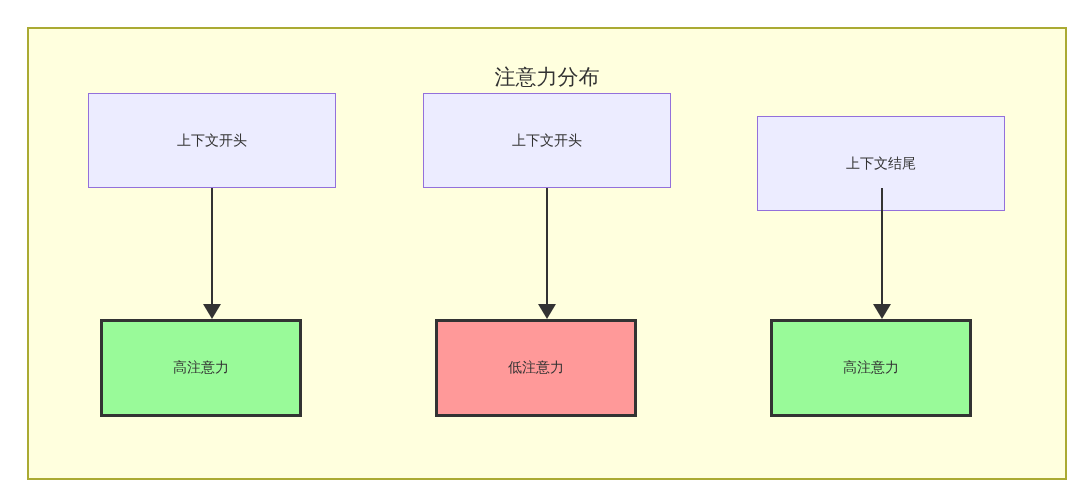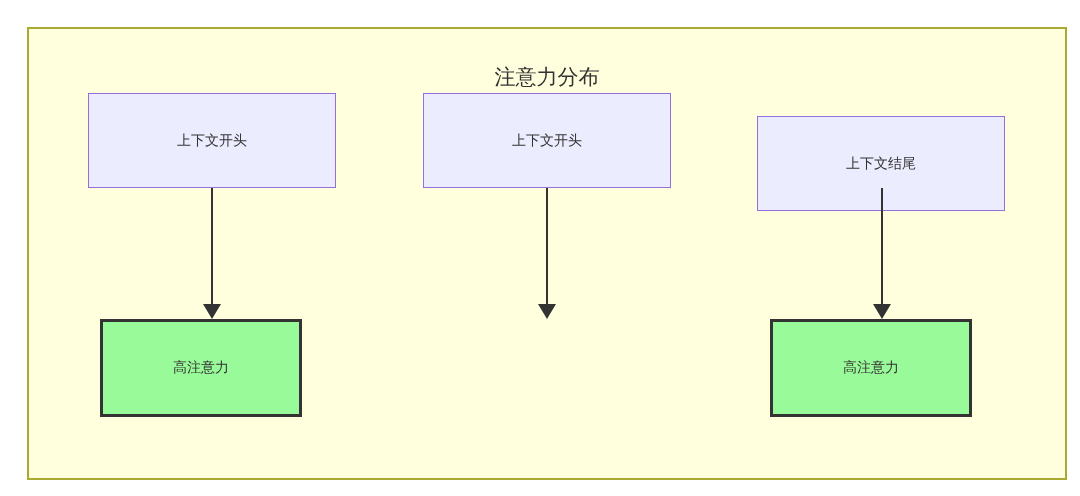--- a/index.html
+++ b/index.html
@@ -102,16 +102,17 @@
   <div class="edge-head head-1" style="border-top-color: rgb(51, 51, 51);"></div>
 
   <div class="edge-line line-2" style="background-color: rgb(51, 51, 51);"></div>
   <div class="edge-head head-2" style="border-top-color: rgb(51, 51, 51);"></div>
 
   <div class="edge-line line-3" style="background-color: rgb(51, 51, 51);"></div>
   <div class="edge-head head-3" style="border-top-color: rgb(51, 51, 51);"></div>
 
   <div class="node target tgt-1" style="background-color: rgb(153, 250, 153); border-color: rgb(51, 51, 51); color: rgb(51, 51, 51);">高注意力</div>
 
+  <div class="node target tgt-2" style="background-color: rgb(255, 153, 153); border-color: rgb(51, 51, 51); color: rgb(51, 51, 51);">低注意力</div>
 
   <div class="node target tgt-3" style="background-color: rgb(153, 250, 153); border-color: rgb(51, 51, 51); color: rgb(51, 51, 51);">高注意力</div>
 
 </div>
 
 </body></html>

